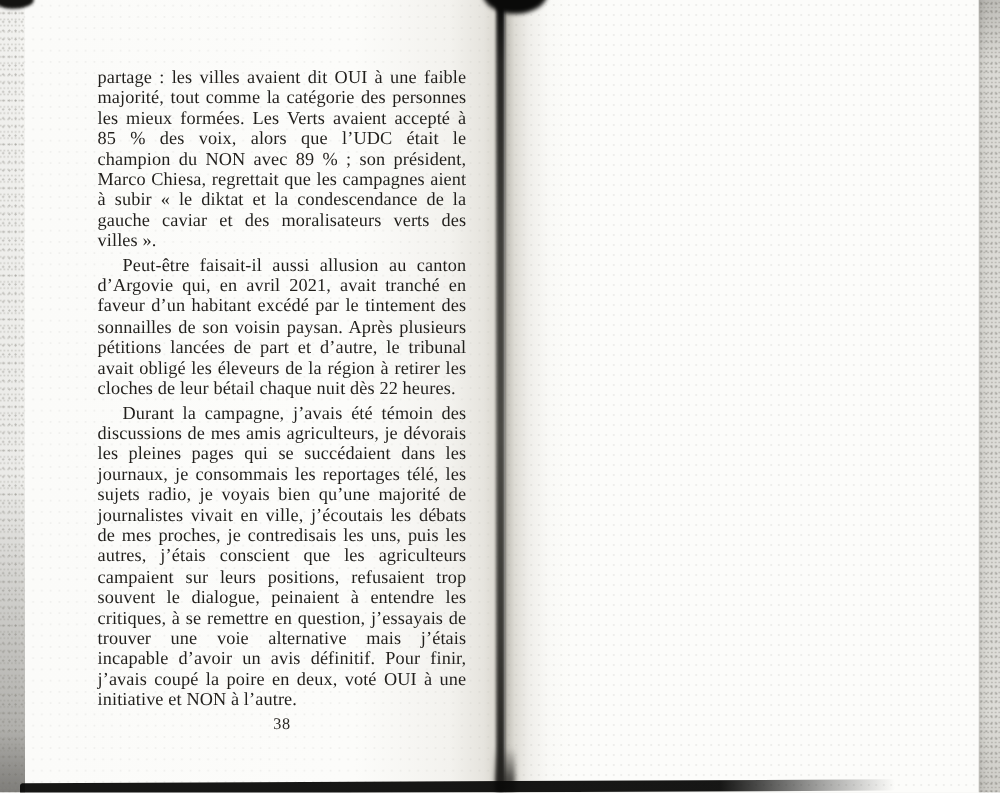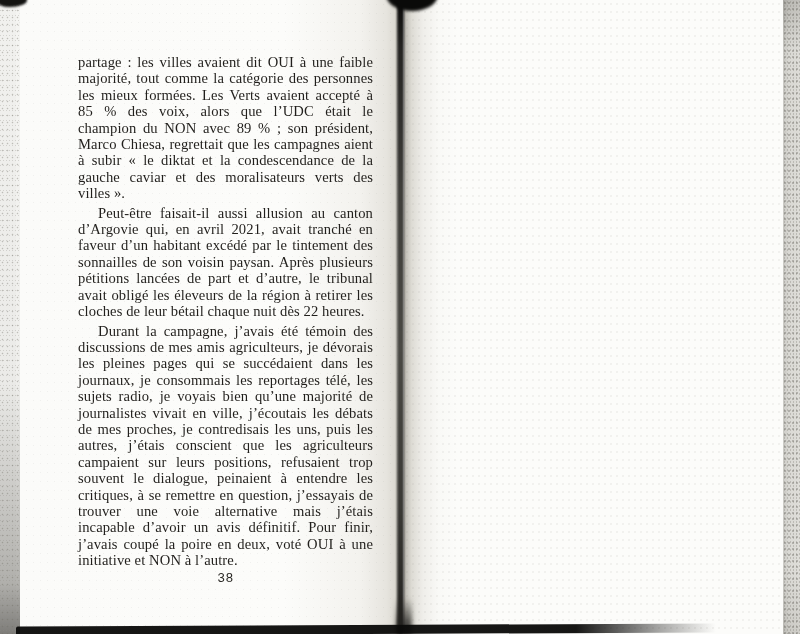--- a/index.html
+++ b/index.html
@@ -42,21 +42,21 @@
     line-height: 16.4px;
     text-align: justify;
     letter-spacing: 0.1px;
   }
   .text-left  .para + .para { margin-top: 3px; }
   .para.indent { text-indent: 20px; }
 
   .pageno {
     position: absolute; z-index: 2;
     font-size: 13px; color: #2a2824;
-    text-align: center; letter-spacing: 0.5px; font-family: Liberation Mono, monospace;
+    text-align: center; letter-spacing: 0.5px;
   }
   .pageno-left  { left: 62px;  width: 295px; top: 571px; }
 
   
   .overlay { position: absolute; z-index: 3; pointer-events: none; }
 
   
   .edge-left {
     left: 0; top: 0; width: 20px; height: 634px;
     background-image:

